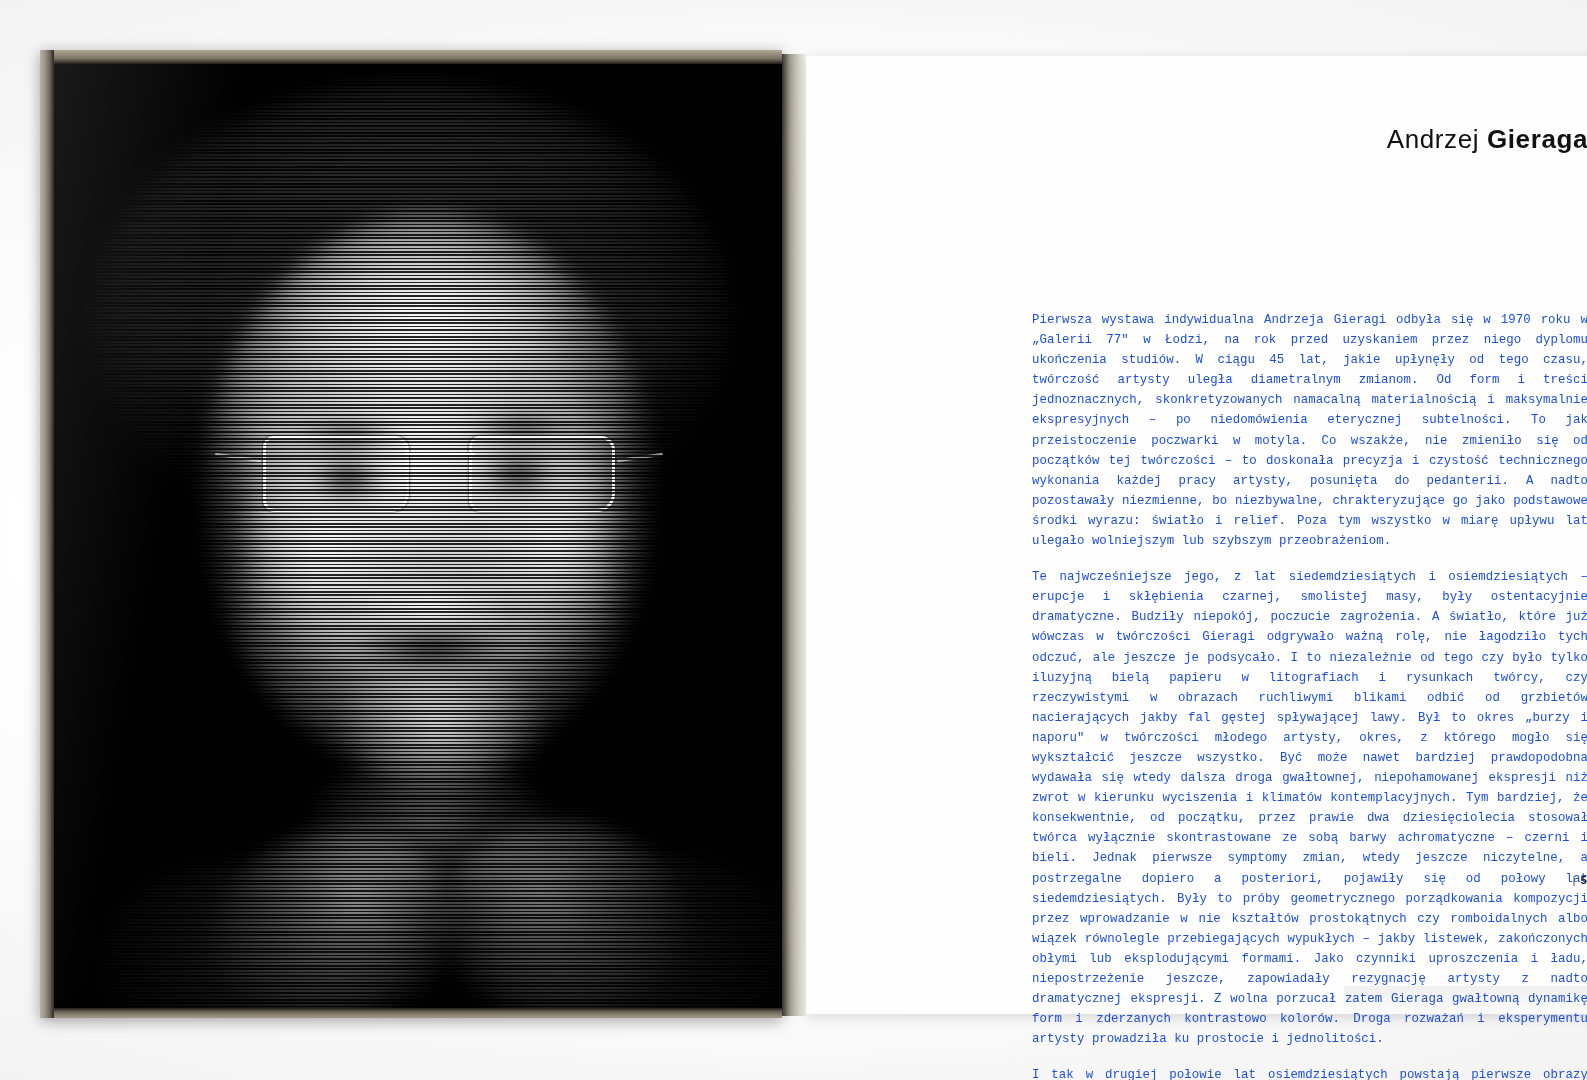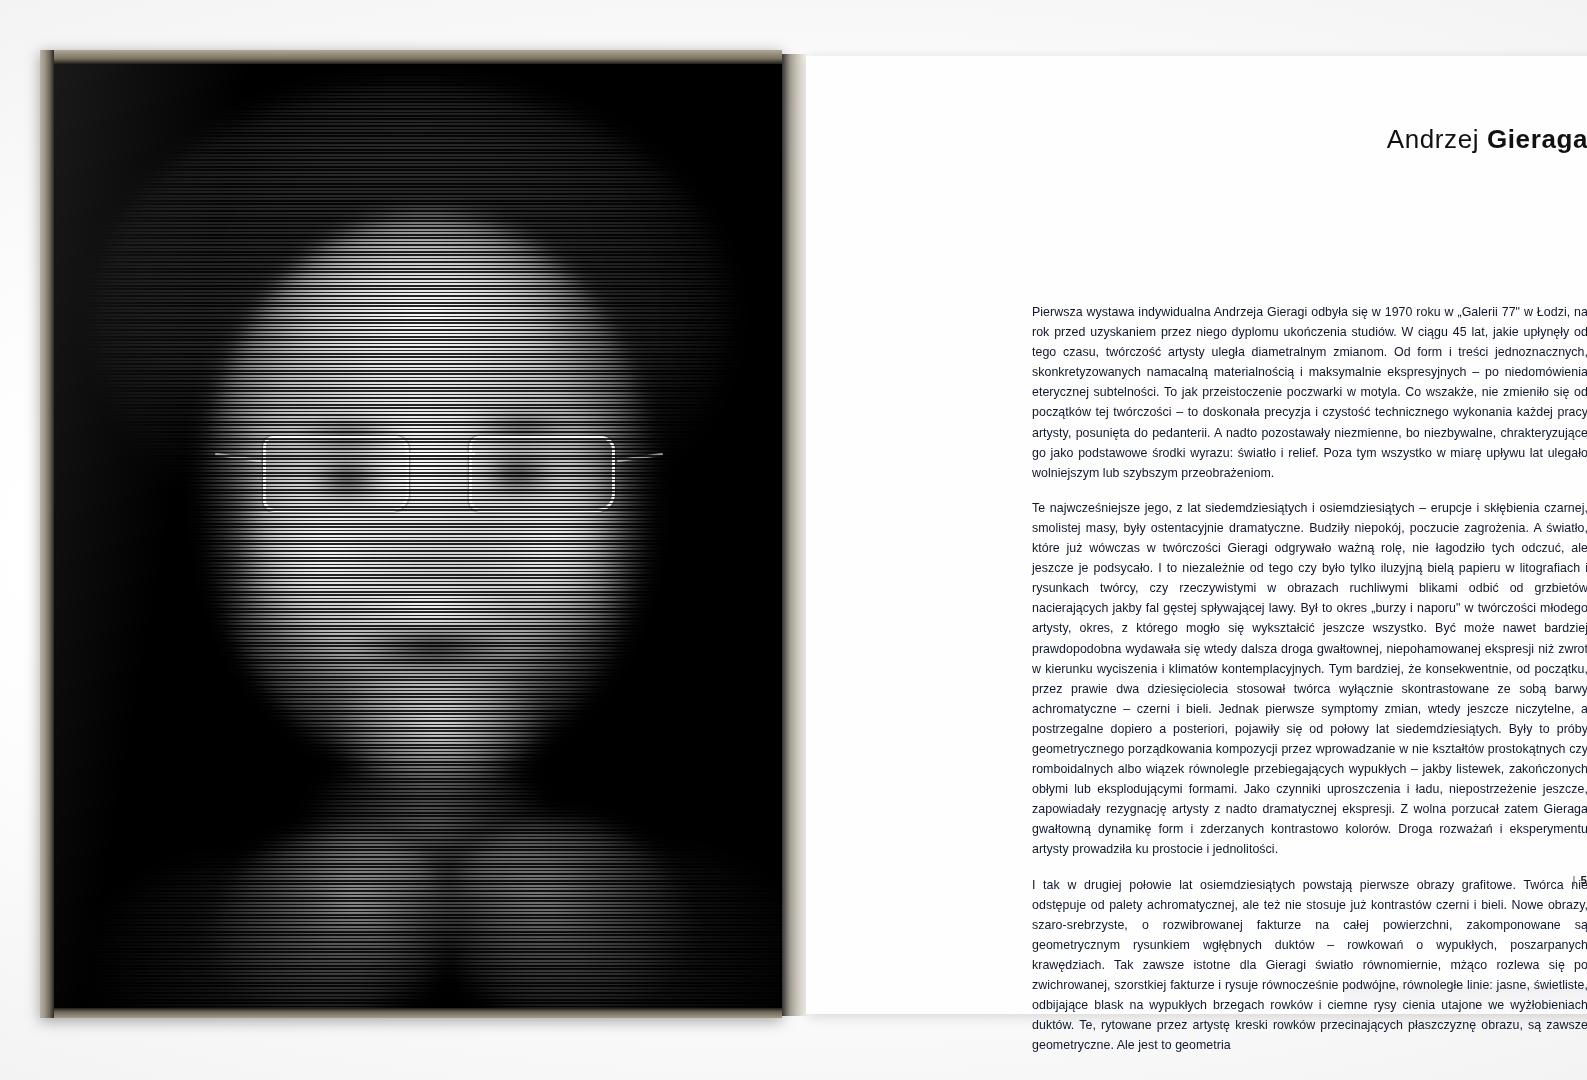--- a/index.html
+++ b/index.html
@@ -276,24 +276,25 @@
 
   .columns {
     position: absolute;
     left: 226px;
     right: 56px;
     top: 238px;
   }
   .para {
     font-size: 12.4px;
     line-height: 1.62;
-    color: #0f172a;
+    color: #1d4ed8;
     text-align: justify;
-    margin: 8px 0 15px 0;
+    margin: 16px 0 15px 0;
     letter-spacing: 0.05px;
+    font-family: Liberation Mono, monospace;
   }
 
   .folio {
     position: absolute;
     right: 56px;
     bottom: 128px;
     font-size: 11.5px;
     color: #222;
     letter-spacing: 1px;
   }

